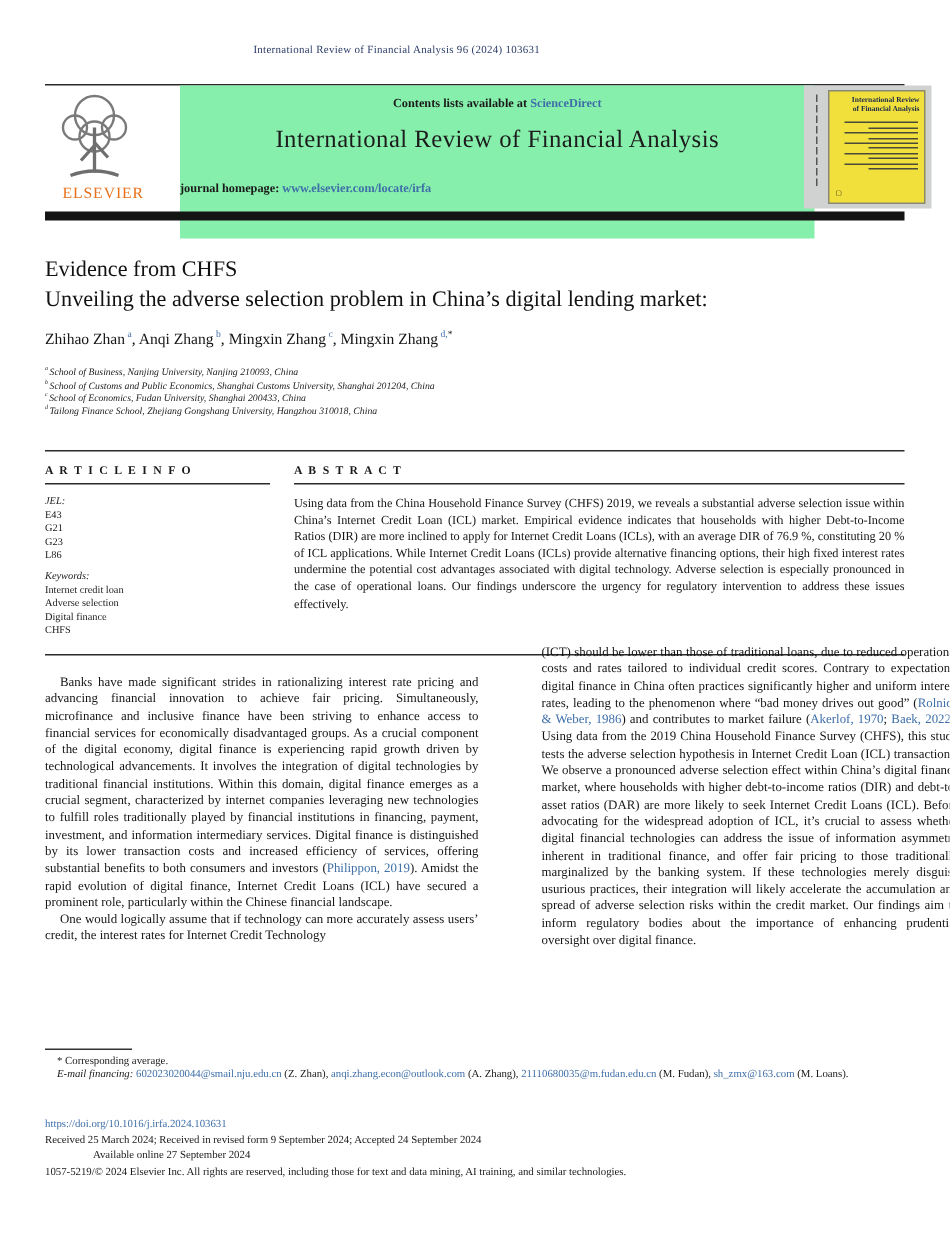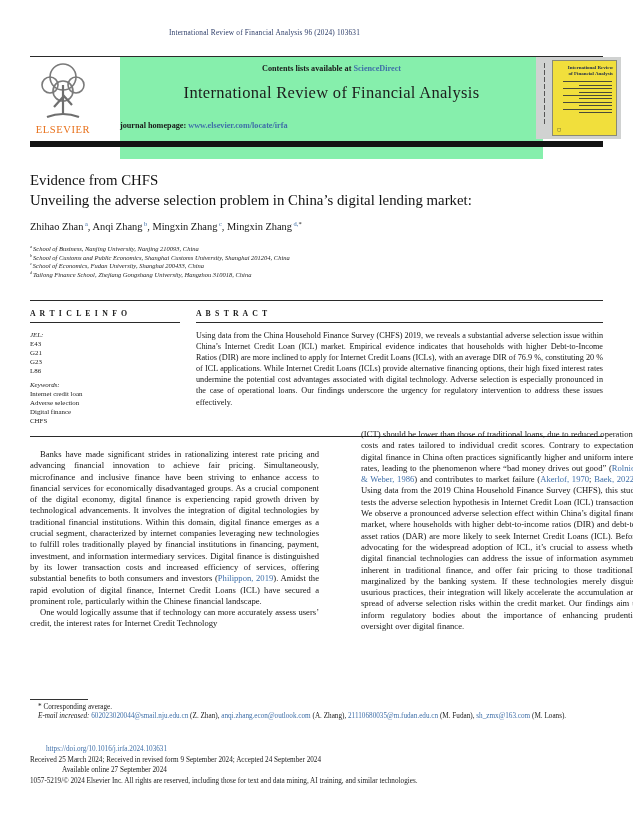--- a/index.html
+++ b/index.html
@@ -15,21 +15,21 @@
 
   .band { left:97px; top:57px; width:423px; height:102px; background:#86efac;margin-left:23px; }
   .band .contents-line { position:absolute; top:7px; left:0; width:100%; text-align:center; font-size:8.2px; font-weight:bold; }
   .band .journal-title { position:absolute; top:26px; left:0; width:100%; text-align:center; font-size:16.5px; color:#1c1c1c; letter-spacing:.3px; }
   .band .homepage-line { position:absolute; top:64px; left:0; width:100%; font-size:8.2px; font-weight:bold; }
 
   .lnk { color:#3f6fa8; text-decoration:none; }
   .it { font-style:italic; }
   .sup { vertical-align:super; font-size:.62em; line-height:0; }
 
-  .elsevier { left:30px; top:59px; width:66px; height:80px; text-align:center; }
+  .elsevier { left:30px; top:59px; width:66px; height:80px; text-align:right; }
   .elsevier svg { display:block; margin:0 auto; }
   .elsevier .els-word { font-size:10.5px; color:#e8701a; letter-spacing:.6px; margin-top:1px; }
 
   .cover { left:536px; top:57px; width:85px; height:82px; background:#d0d2d1; }
   .cover .spine { position:absolute; left:3px; top:4px; width:11px; height:74px; }
   .cover .spine i { display:block; width:1px; height:5px; background:#555; margin:2px auto 0 auto; }
   .cover .cov { position:absolute; left:16px; top:3px; width:65px; height:76px; background:#f1df3c; border:1px solid #8a8a74; }
   .cover .cov-title { font-size:5px; font-weight:bold; color:#1c2a4a; text-align:right; padding:4px 3px 2px 14px; line-height:6px; }
   .cover .cov-line { display:block; height:1px; background:#4a4a3a; margin:2.4px 4px 0 10px; }
   .cover .cov-line.short { margin-left:26px; }
@@ -56,21 +56,21 @@
   .col-left  { left:30px;  top:449px; width:289px; }
   .col-right { left:325px; top:429px; width:278px;margin-left:36px; }
   .sec-heading { font-size:8.8px; font-weight:bold; margin-bottom:13px; }
   .bodypara { font-size:8.6px; line-height:11.3px; text-align:justify; color:#151515; }
   .bodypara.indent { text-indent:10px; }
 
   .fn-rule { left:30px; top:699px; width:58px; height:1px; background:#333; }
   .fn1 { left:30px; top:703px; width:573px; font-size:7.2px; text-indent:8px; }
   .fn2 { left:30px; top:712px; width:573px; font-size:7.2px; line-height:9.6px; text-indent:8px; }
 
-  .doi-line   { left:30px; top:745px; width:573px; font-size:7.2px;margin-left:16px; }
+  .doi-line   { left:30px; top:745px; width:573px; font-size:7.2px; }
   .meta-line1 { left:30px; top:756px; width:573px; font-size:7.2px; }
   .meta-line2 { left:30px; top:766px; width:573px; font-size:7.2px;margin-left:32px; }
   .meta-line3 { left:30px; top:777px; width:573px; font-size:7.2px; }
 </style>
 </head>
 <body>
 
 <div class="abs running-head">International Review of Financial Analysis 96 (2024) 103631</div>
 
 <div class="abs rule-top"></div>
@@ -177,18 +177,18 @@
   <div class="bodypara indent"><span>Banks have made significant strides in rationalizing interest rate pricing and advancing financial innovation to achieve fair pricing. Simultaneously, microfinance and inclusive finance have been striving to enhance access to financial services for economically disadvantaged groups. As a crucial component of the digital economy, digital finance is experiencing rapid growth driven by technological advancements. It involves the integration of digital technologies by traditional financial institutions. Within this domain, digital finance emerges as a crucial segment, characterized by internet companies leveraging new technologies to fulfill roles traditionally played by financial institutions in financing, payment, investment, and information intermediary services. Digital finance is distinguished by its lower transaction costs and increased efficiency of services, offering substantial benefits to both consumers and investors (</span><a href="#" class="lnk">Philippon, 2019</a><span>). Amidst the rapid evolution of digital finance, Internet Credit Loans (ICL) have secured a prominent role, particularly within the Chinese financial landscape.</span></div>
   <div class="bodypara indent"><span>One would logically assume that if technology can more accurately assess users’ credit, the interest rates for Internet Credit Technology</span></div>
 </div>
 
 <div class="abs col-right">
   <div class="bodypara"><span>(ICT) should be lower than those of traditional loans, due to reduced operational costs and rates tailored to individual credit scores. Contrary to expectations, digital finance in China often practices significantly higher and uniform interest rates, leading to the phenomenon where “bad money drives out good” (</span><a href="#" class="lnk">Rolnick &amp; Weber, 1986</a><span>) and contributes to market failure (</span><a href="#" class="lnk">Akerlof, 1970</a><span>; </span><a href="#" class="lnk">Baek, 2022</a><span>). Using data from the 2019 China Household Finance Survey (CHFS), this study tests the adverse selection hypothesis in Internet Credit Loan (ICL) transactions. We observe a pronounced adverse selection effect within China’s digital finance market, where households with higher debt-to-income ratios (DIR) and debt-to-asset ratios (DAR) are more likely to seek Internet Credit Loans (ICL). Before advocating for the widespread adoption of ICL, it’s crucial to assess whether digital financial technologies can address the issue of information asymmetry inherent in traditional finance, and offer fair pricing to those traditionally marginalized by the banking system. If these technologies merely disguise usurious practices, their integration will likely accelerate the accumulation and spread of adverse selection risks within the credit market. Our findings aim to inform regulatory bodies about the importance of enhancing prudential oversight over digital finance.</span></div>
 </div>
 
 <div class="abs fn-rule"></div>
 <div class="abs fn1">* Corresponding average.</div>
-<div class="abs fn2"><span class="it">E-mail increased: </span><a href="#" class="lnk">602023020044@smail.nju.edu.cn</a><span> (Z. Zhan), </span><a href="#" class="lnk">anqi.zhang.econ@outlook.com</a><span> (A. Zhang), </span><a href="#" class="lnk">21110680035@m.fudan.edu.cn</a><span> (M. Fudan), </span><a href="#" class="lnk">sh_zmx@163.com</a><span> (M. Loans).</span></div>
+<div class="abs fn2"><span class="it">E-mail financing: </span><a href="#" class="lnk">602023020044@smail.nju.edu.cn</a><span> (Z. Zhan), </span><a href="#" class="lnk">anqi.zhang.econ@outlook.com</a><span> (A. Zhang), </span><a href="#" class="lnk">21110680035@m.fudan.edu.cn</a><span> (M. Fudan), </span><a href="#" class="lnk">sh_zmx@163.com</a><span> (M. Loans).</span></div>
 
 <div class="abs doi-line"><a href="#" class="lnk">https://doi.org/10.1016/j.irfa.2024.103631</a></div>
 <div class="abs meta-line1">Received 25 March 2024; Received in revised form 9 September 2024; Accepted 24 September 2024</div>
 <div class="abs meta-line2">Available online 27 September 2024</div>
 <div class="abs meta-line3">1057-5219/© 2024 Elsevier Inc. All rights are reserved, including those for text and data mining, AI training, and similar technologies.</div>
 
 </body></html>

